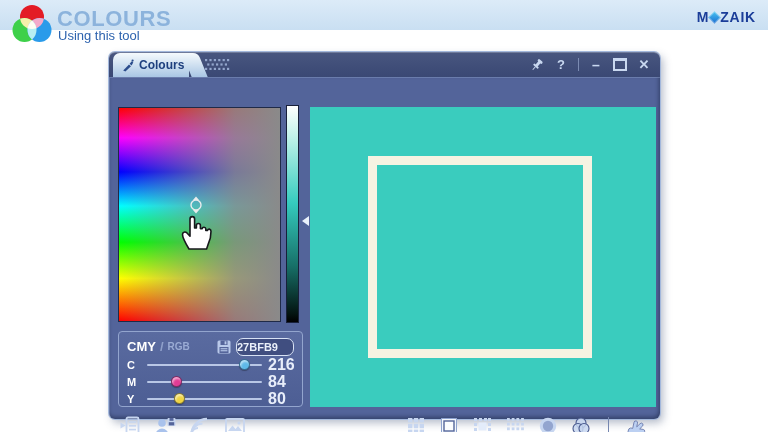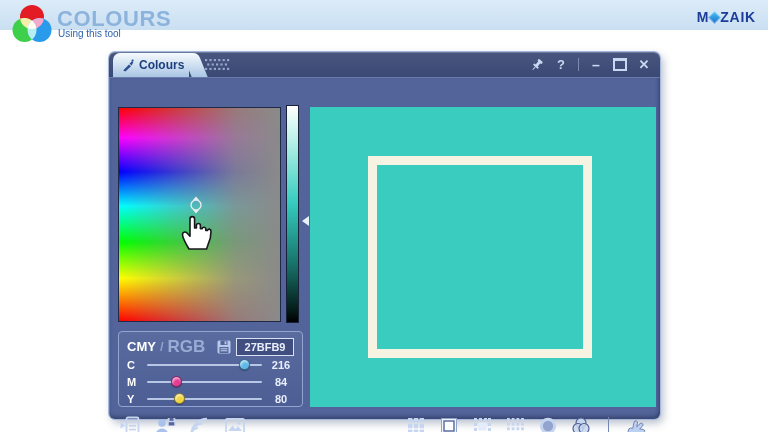--- a/index.html
+++ b/index.html
@@ -7,21 +7,21 @@
     width:768px;height:432px;position:relative;overflow:hidden;
     background:#ffffff;font-family:"Liberation Sans",sans-serif;
     -webkit-font-smoothing:antialiased;
   }
   
   .header-band{position:absolute;top:0;left:0;width:768px;height:30px;
     background:linear-gradient(#dcebf8,#c9dff2);}
   .logo{position:absolute;left:10px;top:4px;width:44px;height:40px;}
   .page-title{position:absolute;left:57px;top:6px;font-size:22px;font-weight:bold;
     color:#8cb3dc;letter-spacing:.6px;}
-  .page-subtitle{position:absolute;left:58px;top:28px;font-size:10px;color:#2e63ae;}
+  .page-subtitle{position:absolute;left:58px;top:28px;font-size:13px;color:#2e63ae;}
   .brand{position:absolute;right:12px;top:9px;display:flex;align-items:center;
     font-weight:bold;font-size:14px;color:#1b3d99;letter-spacing:.8px;}
   .brand-diamond{width:9px;height:9px;margin:0 1px;transform:rotate(45deg);
     background:linear-gradient(135deg,#49c6f2 0%,#1a6bd0 100%);
     box-shadow:inset 0 0 0 1px rgba(255,255,255,.35);}
   
   .window{position:absolute;left:109px;top:52px;width:551px;height:367px;
     box-shadow:0 0 0 1px #a3b8dc, 3px 4px 9px rgba(40,60,100,.35);
     border-radius:6px;}
   .titlebar{position:absolute;top:0;left:0;right:0;height:25px;
@@ -60,33 +60,33 @@
     background:linear-gradient(to bottom,#ffffff 0%,#c2f3ea 14%,#35cbbe 45%,#177068 74%,#041512 96%,#000 100%);}
   .value-marker{position:absolute;left:193px;top:139px;width:0;height:0;
     border-right:7px solid #e9f1fb;border-top:5px solid transparent;border-bottom:5px solid transparent;}
   
   .cmy-panel{position:absolute;left:9px;top:254px;width:185px;height:76px;
     border:1px solid #93a5ce;border-radius:4px;box-sizing:border-box;
     background:linear-gradient(#5a6ba0,#4d5e94);padding:5px 8px 4px 8px;}
   .cmy-header{display:flex;align-items:center;height:19px;}
   .model-left{font-size:13px;font-weight:bold;color:#ffffff;}
   .model-div{font-size:13px;font-weight:bold;color:#8fa0ca;margin:0 4px;}
-  .model-right{font-size:17px;font-weight:bold;color:#9aabd4;}
+  .model-right{font-size:10px;font-weight:bold;color:#9aabd4;}
   .save-icon{margin-left:auto;margin-right:5px;display:flex;}
-  .hex-field{width:56px;height:16px;border:1px solid #d8e2f4;border-radius:0;
+  .hex-field{width:56px;height:16px;border:1px solid #d8e2f4;border-radius:7px;
     background:#404e80;color:#eaf0fa;font-family:"Liberation Sans",sans-serif;
-    font-size:11px;font-weight:bold;text-align:center;padding:0;outline:none;}
+    font-size:11px;font-weight:bold;padding:0;outline:none;}
   .slider-row{display:flex;align-items:center;height:16px;margin-top:1px;}
   .slider-label{width:14px;font-size:11px;font-weight:bold;color:#ffffff;}
   .slider-track{position:relative;flex:1;height:2px;background:#b9c7e6;border-radius:1px;
     margin:0 6px;}
   .slider-knob{position:absolute;top:-5px;width:11px;height:11px;border-radius:50%;
     border:1px solid rgba(10,20,40,.45);box-sizing:border-box;
     box-shadow:inset 1px 2px 2px rgba(255,255,255,.55), 0 1px 1px rgba(0,0,0,.3);}
-  .slider-value{width:26px;text-align:center;font-size:11px;font-weight:bold;color:#e8eefa;}
+  .slider-value{width:26px;text-align:left;font-size:16px;font-weight:bold;color:#e8eefa;}
   
   .paint-canvas{position:absolute;left:201px;top:30px;width:346px;height:300px;}
   .drawn-rect{position:absolute;left:58px;top:49px;width:224px;height:202px;
     border:9px solid #f6f3e2;box-sizing:border-box;}
   
   .toolbar{position:absolute;left:0;right:0;top:332px;height:34px;display:flex;
     align-items:center;padding:0 12px 0 9px;box-sizing:border-box;}
   .tb-group{display:flex;align-items:center;gap:11px;}
   .tb-right{margin-left:auto;gap:9px;}
   .tb-icon{width:24px;height:24px;display:flex;align-items:center;justify-content:center;

